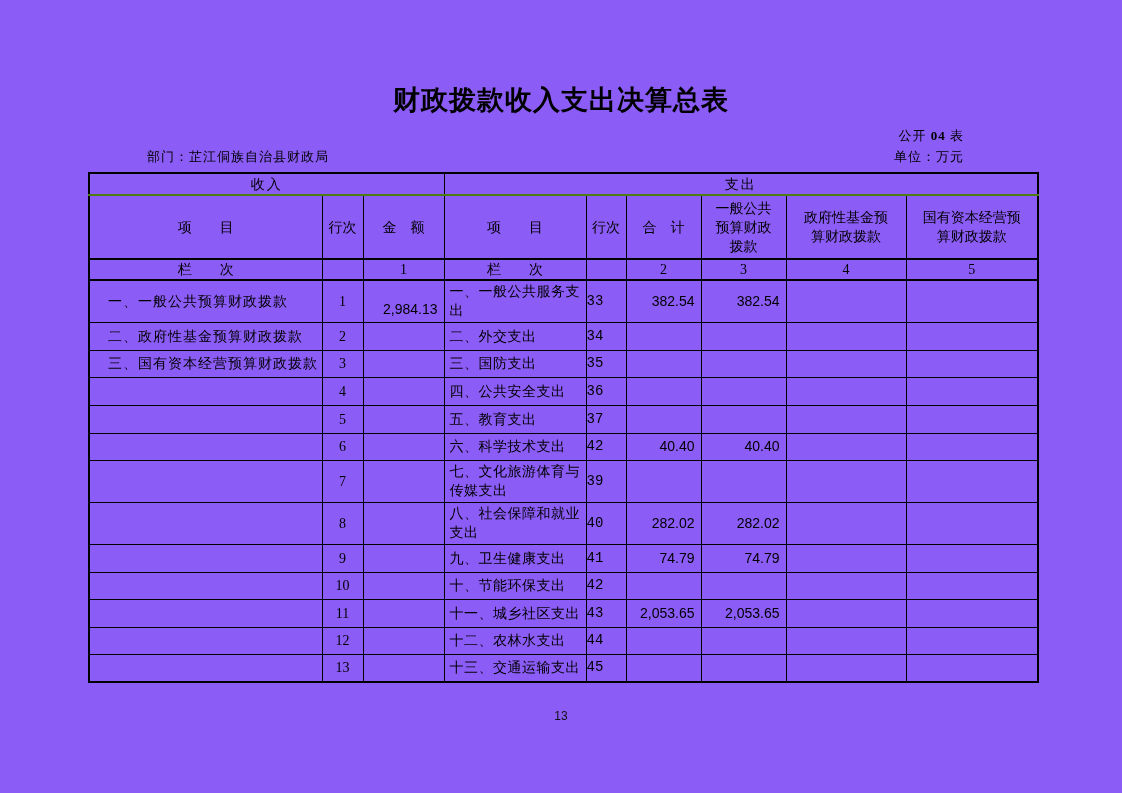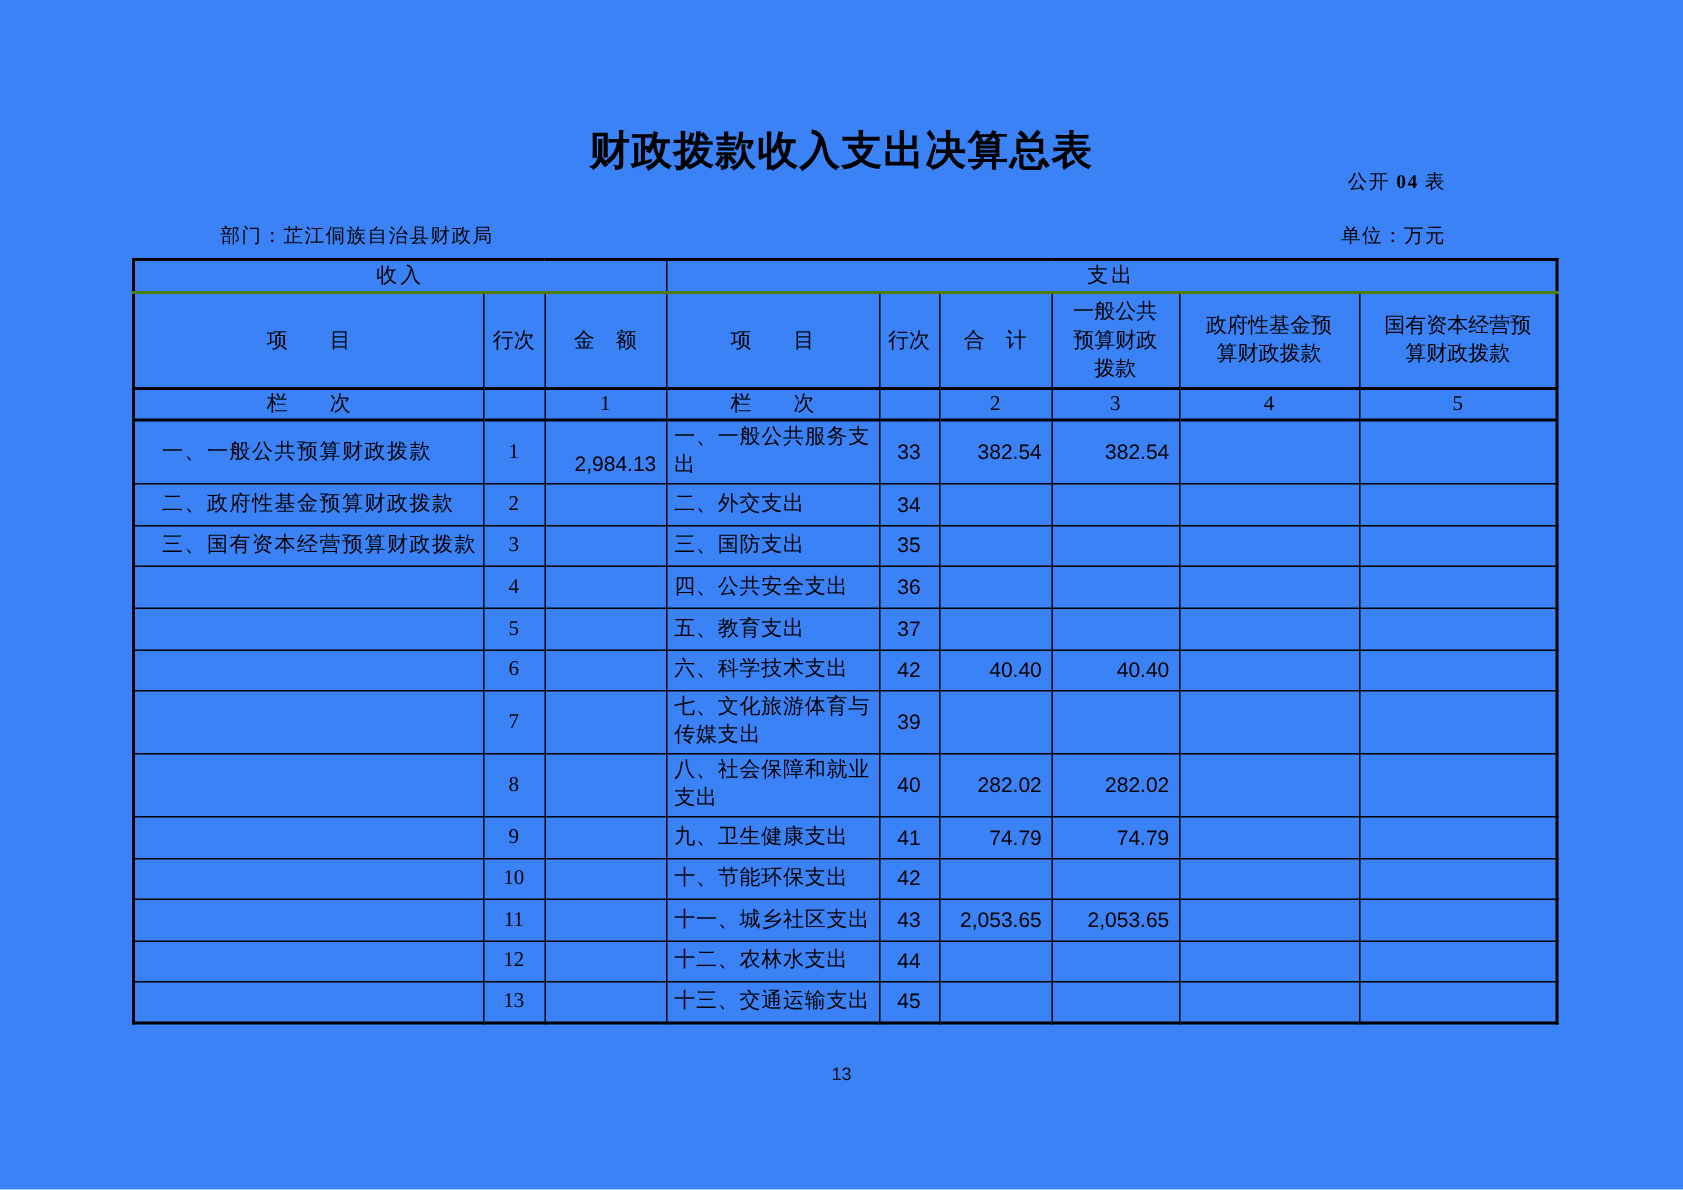--- a/index.html
+++ b/index.html
@@ -3,30 +3,30 @@
 <meta charset="utf-8">
 <style>
   * { margin:0; padding:0; box-sizing:border-box; }
   html,body { background:#ffffff; }
   body {
     width:1122px; height:793px;
     position:relative;
     font-family:"Liberation Serif","DejaVu Serif",serif;
     color:#000;
   }
-  .page { position:absolute; inset:0; background:#3b82f6; }
+  .page { position:absolute; inset:0; background:#8b5cf6; }
 
   .doc-title {
     position:absolute; top:82px; left:0; width:100%;
     text-align:center;
     font-family:"Liberation Sans","DejaVu Sans",sans-serif;
     font-weight:bold; font-size:27px; letter-spacing:1px;
   }
   .table-code {
-    position:absolute; top:112px; right:158px;
+    position:absolute; top:127px; right:158px;
     font-size:13px; letter-spacing:1px;
   }
   .table-code b { font-family:"Liberation Serif",serif; }
   .department {
     position:absolute; top:148px; left:147px;
     font-size:13px; letter-spacing:1px;
   }
   .unit {
     position:absolute; top:148px; right:158px;
     font-size:13px; letter-spacing:1px;
@@ -47,21 +47,21 @@
   tr.band-row td { border-bottom:2px solid #4d7c0f; height:22px; text-align:center; letter-spacing:2px; }
   tr.header-row td { border-bottom:2px solid #000; height:64px; text-align:center; }
   tr.index-row td { border-bottom:2px solid #000; height:16px; text-align:center; }
   td.hdr-line { font-size:13px; }
   td.hdr-wrap { padding:0 14px; line-height:20px; }
   td.idx-num { font-family:"Liberation Serif",serif; font-size:14px; }
 
   td.item { text-align:left; padding:1px 3px 1px 5px; letter-spacing:0.5px; }
   td.item-income { letter-spacing:1px;padding-left:18px; }
   td.line-serif { text-align:center; font-family:"Liberation Serif",serif; font-size:14px; }
-  td.line-sans { text-align:center; font-family:Liberation Sans, sans-serif; font-size:13px; }
+  td.line-sans { text-align:left; font-family:Liberation Mono, monospace; font-size:13px; }
   td.num { text-align:right; padding-right:6px; font-family:"Liberation Sans","DejaVu Sans",sans-serif; font-size:13px; }
   td.v-top { vertical-align:top; padding-top:16px; }
 
   .page-number {
     position:absolute; top:709px; left:0; width:100%;
     text-align:center;
     font-family:"Liberation Sans","DejaVu Sans",sans-serif;
     font-size:12px; color:#111;
   }
 </style>

